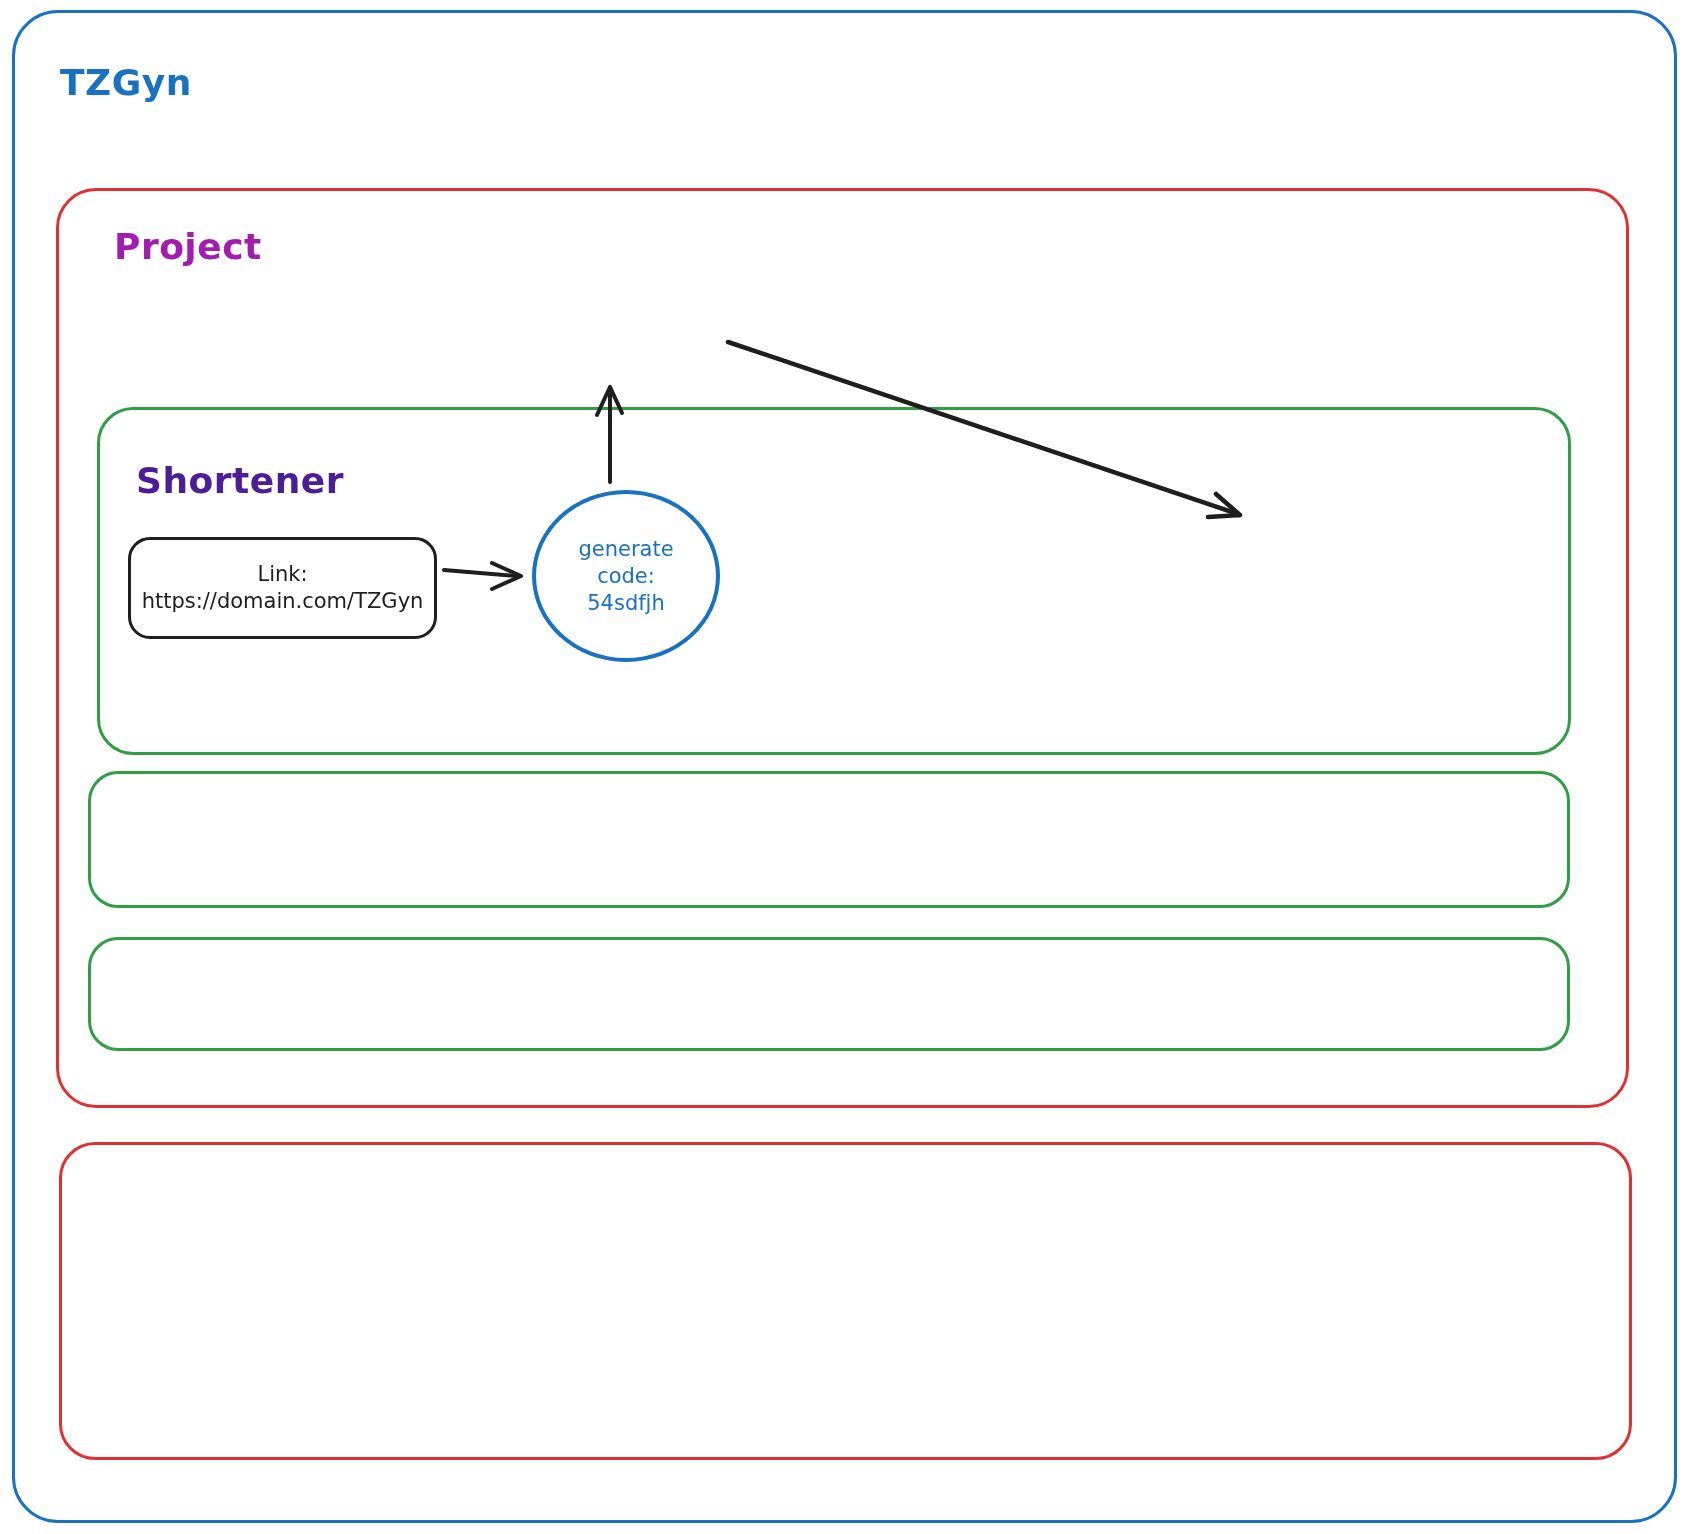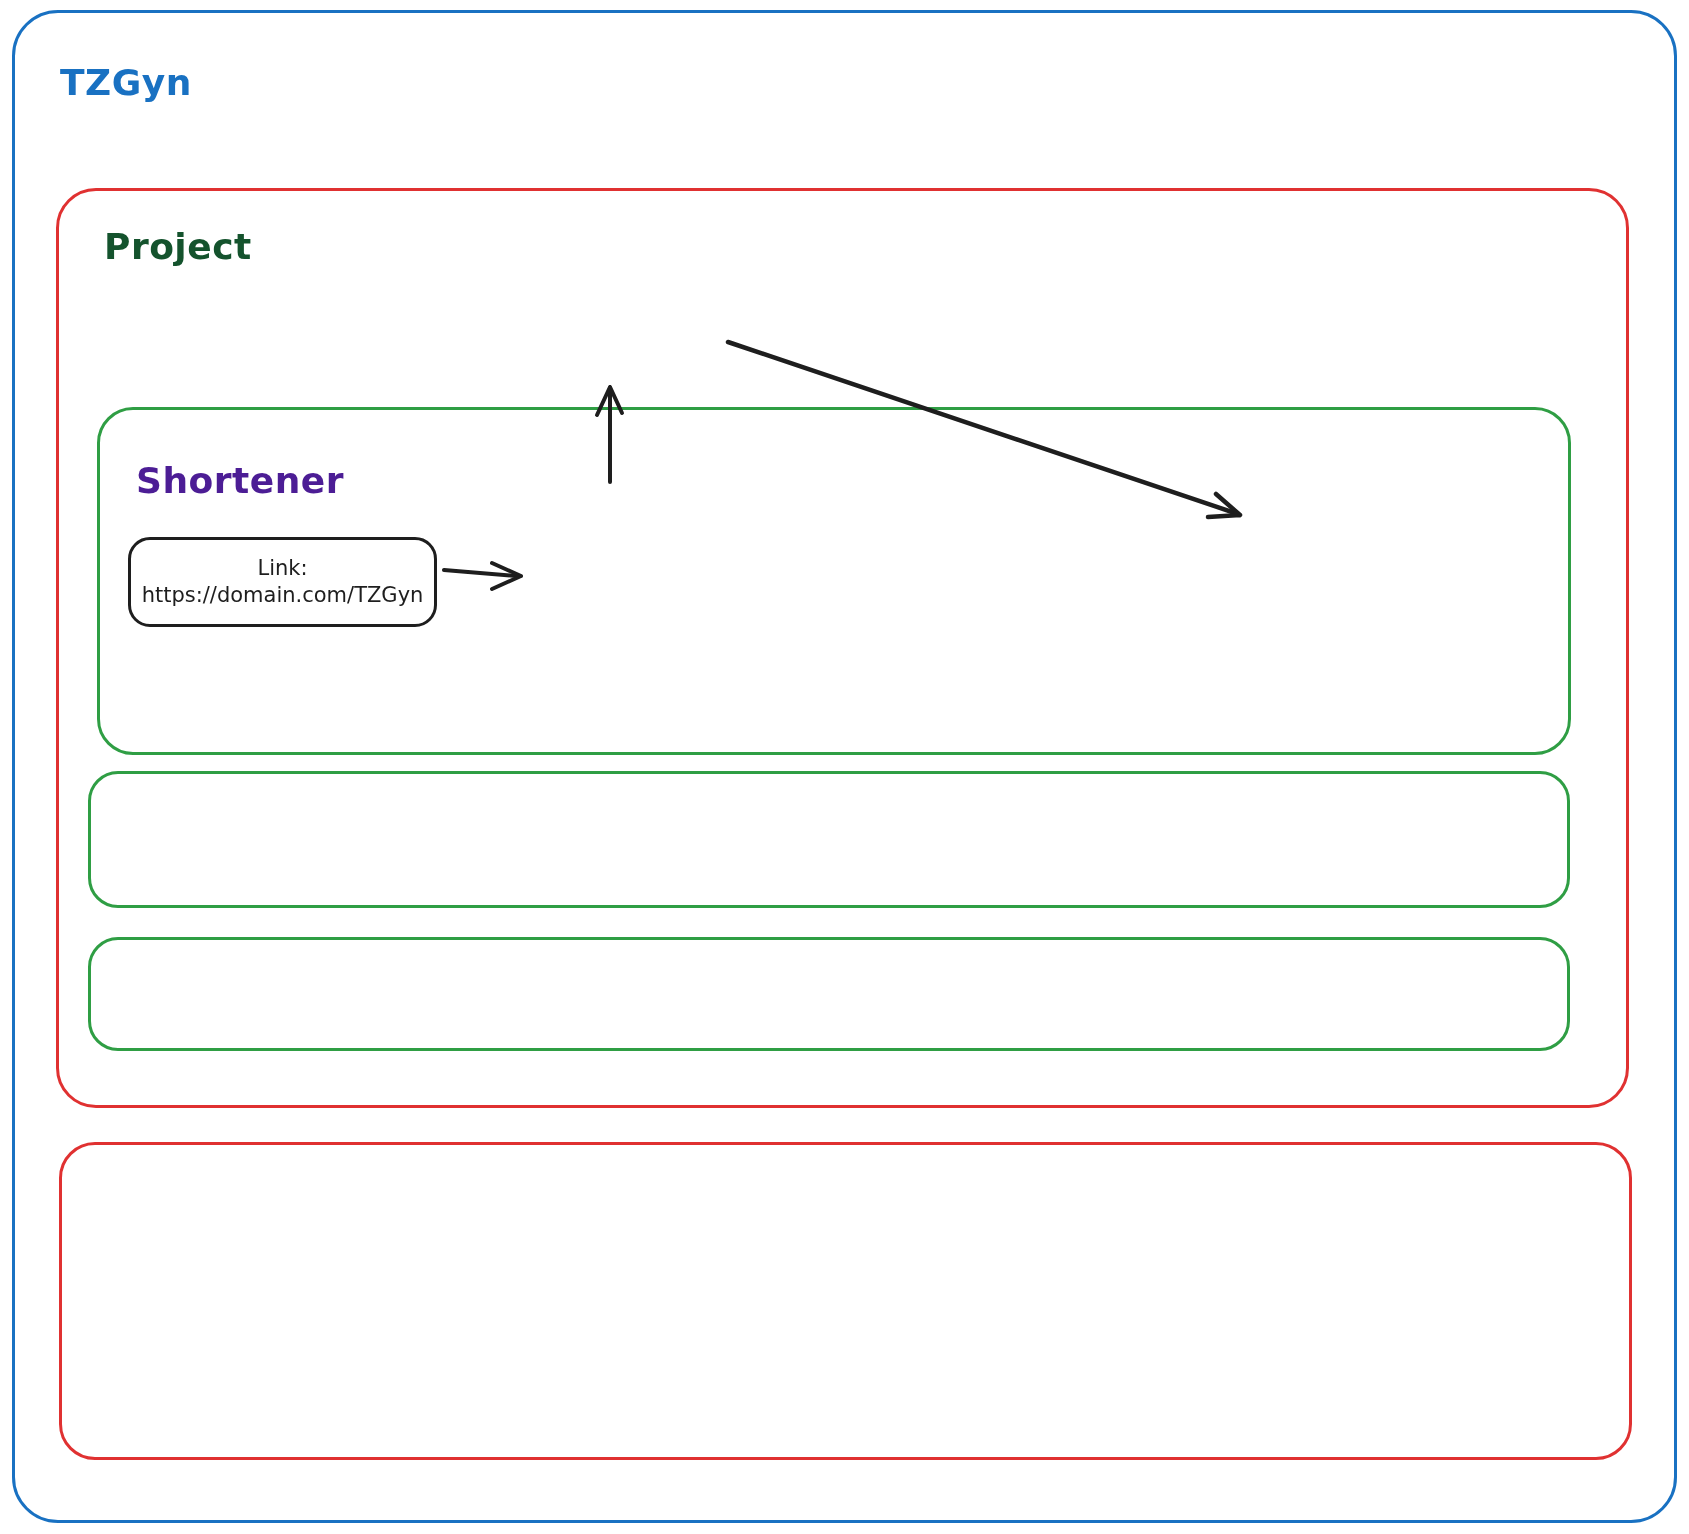--- a/index.html
+++ b/index.html
@@ -45,26 +45,26 @@
   .circle{
     position:absolute;left:532px;top:490px;width:188px;height:172px;
     border:4px solid #1971c2;border-radius:50%;box-sizing:border-box;
     display:flex;flex-direction:column;align-items:center;justify-content:center;
   }
   .node-rect{
     position:absolute;border:3px solid #1e1e1e;border-radius:22px;box-sizing:border-box;
     display:flex;flex-direction:column;align-items:center;justify-content:center;
     background:transparent;
   }
-  .n-link{left:128px;top:537px;width:309px;height:90px;}
+  .n-link{left:128px;top:537px;width:309px;height:102px;}
   .n-result{left:1203px;top:523px;width:332px;height:90px;}
   
   .section-label{position:absolute;font-size:36px;font-weight:bold;letter-spacing:0.5px;}
   .t-user{left:60px;top:62px;color:#1971c2;}
-  .t-project{left:104px;top:226px;color:#14532d;text-align:right;}
+  .t-project{left:114px;top:226px;color:#a21caf;text-align:right;}
   .t-shortener{left:136px;top:460px;color:#4c1d95;}
   .node-line{font-size:21px;line-height:27px;text-align:center;white-space:nowrap;}
   .red-text{color:#e03131;}
   .blue-text{color:#1971c2;}
   .ink-text{color:#1e1e1e;}
   
   .arrows{position:absolute;left:0;top:0;width:1689px;height:1534px;pointer-events:none;}
   .arrows path{fill:none;stroke:#1e1e1e;stroke-linecap:round;stroke-linejoin:round;}
 </style>
 </head>
@@ -82,20 +82,25 @@
   <div class="section-label t-user">TZGyn</div>
   <div class="section-label t-project">Project</div>
   <div class="section-label t-shortener">Shortener</div>
 
 
   <div class="node-rect n-link">
     <div class="node-line ink-text">Link:</div>
     <div class="node-line ink-text">https://domain.com/TZGyn</div>
   </div>
 
+  <div class="circle">
+    <div class="node-line blue-text">generate</div>
+    <div class="node-line blue-text">code:</div>
+    <div class="node-line blue-text">54sdfjh</div>
+  </div>
 
 
   <svg class="arrows" viewBox="0 0 1689 1534" xmlns="http://www.w3.org/2000/svg">
     <g>
       <path d="M444,570 L516,576" stroke-width="4"></path>
       <path d="M521,576 L492,563 M521,576 L492,589" stroke-width="4"></path>
     </g>
     <g>
       <path d="M610,482 L610,390" stroke-width="4"></path>
       <path d="M610,387 L597,415 M610,387 L622,413" stroke-width="4"></path>

